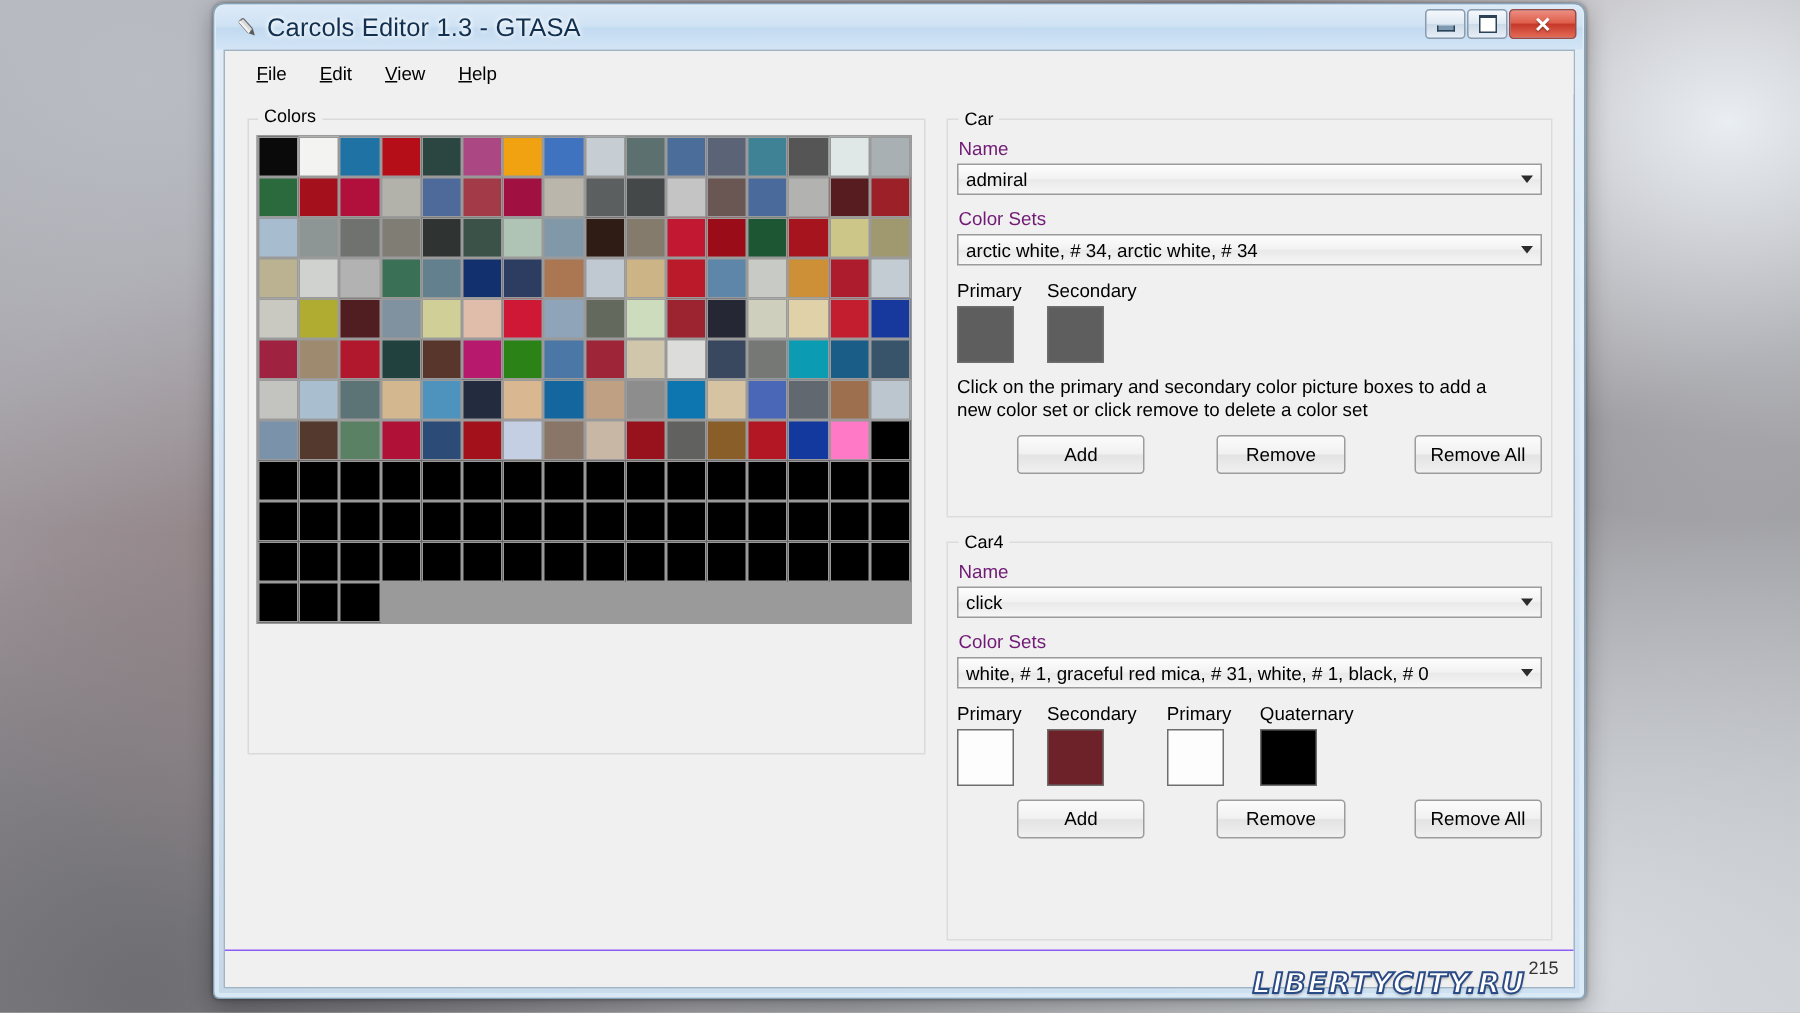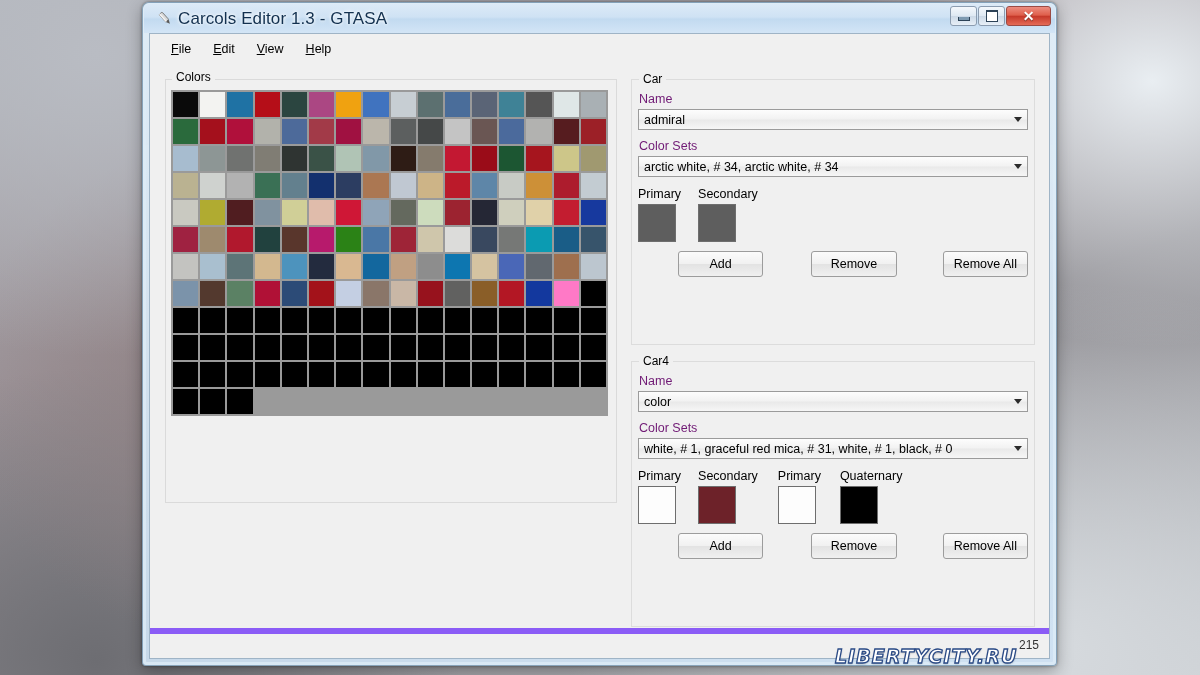--- a/index.html
+++ b/index.html
@@ -126,21 +126,21 @@
   .btn{
     width:99px;height:26px;border:1px solid #9c9c9c;border-radius:3px;box-sizing:border-box;
     background:linear-gradient(180deg,#fbfbfb 0%,#f1f1f1 48%,#e3e3e3 52%,#f0f0f0 100%);
     font-size:12.5px;color:#000;display:flex;align-items:center;justify-content:center;
   }
   .btn.mid{margin-left:48px;}
   .btn.right{margin-left:46px;}
 
   
   #statusbar{
-    height:24px;border-top:6px solid #8b5cf6;background:#f0f0f0;
+    height:24px;border-top:1px solid #8b5cf6;background:#f0f0f0;
     position:relative;
   }
   #statustext{
     position:absolute;right:10px;top:4px;font-size:12px;color:#333;white-space:nowrap;
   }
 
   
   #watermark{
     position:absolute;left:835px;top:645px;
     font-family:"DejaVu Sans", sans-serif;
@@ -406,32 +406,33 @@
     <div class="swatchrow" style="margin-top:10px;">
       <div class="swatchcell" style="margin-right:17px;">
         <div class="cap">Primary</div>
         <div class="bigswatch" style="background:#5e5e5e"></div>
       </div>
       <div class="swatchcell">
         <div class="cap">Secondary</div>
         <div class="bigswatch" style="background:#5e5e5e"></div>
       </div>
     </div>
+    <div class="hint" style="width:372px;">Click on the primary and secondary color picture boxes to add a new color set or click remove to delete a color set</div>
     <div class="btnrow">
       <div class="btn">Add</div>
       <div class="btn mid">Remove</div>
       <div class="btn right">Remove All</div>
     </div>
   </div>
 
   <div class="section" style="height:266px;margin-top:16px;">
     <div class="sec-label">Car4</div>
     <div class="fieldlabel">Name</div>
     <div class="combo">
-      <div class="val">color</div>
+      <div class="val">click</div>
       <div class="arrow">
           <div class="tri"></div>
         </div>
     </div>
     <div class="fieldlabel" style="margin-top:9px;">Color Sets</div>
     <div class="combo">
       <div class="val">white, # 1, graceful red mica, # 31, white, # 1, black, # 0</div>
       <div class="arrow">
           <div class="tri"></div>
         </div>

